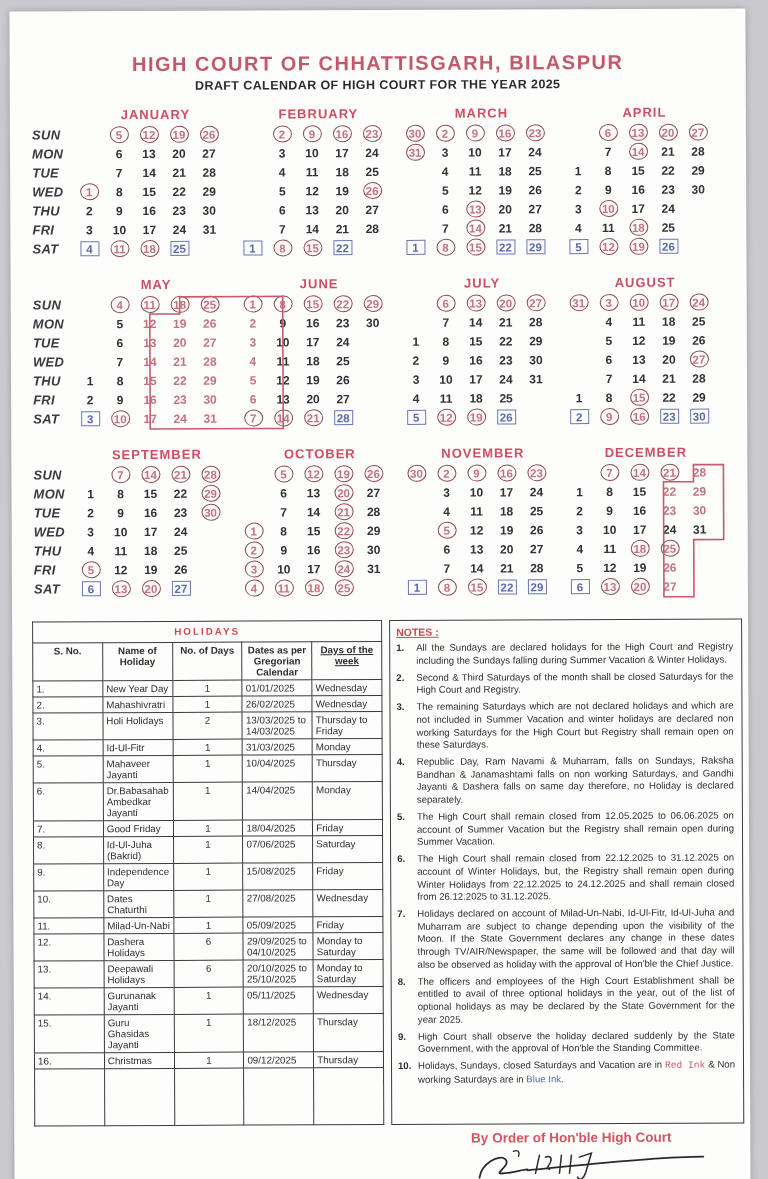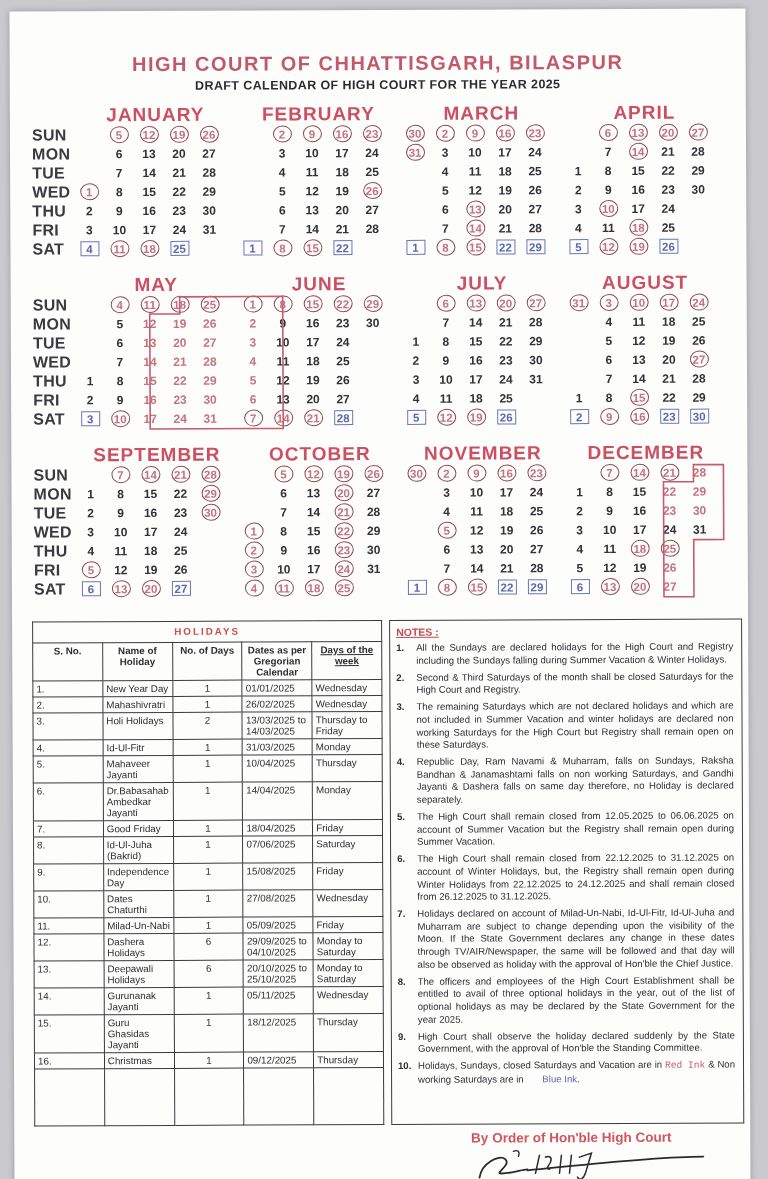--- a/index.html
+++ b/index.html
@@ -21,23 +21,23 @@
   .hdr-title{
     color:#c2596b;font-size:20px;font-weight:700;letter-spacing:1.5px;
   }
   .hdr-sub{
     color:#2c2c30;font-size:12.5px;font-weight:700;letter-spacing:.4px;margin-top:3px;
   }
   
   .cal{margin-top:14px;}
   .mrow{position:relative;display:flex;padding-left:22px;margin-bottom:17px;height:153px;}
   .wdcol{width:42px;padding-top:18px;}
-  .wd{height:19px;line-height:19px;font-size:16px;font-weight:700;color:#3a3a40;letter-spacing:.3px;}
+  .wd{height:19px;line-height:19px;font-size:13px;font-weight:700;color:#3a3a40;letter-spacing:.3px;font-style:italic;}
   .month{width:163px;}
-  .mtitle{height:18px;line-height:16px;text-align:center;font-size:19px;font-weight:800;
+  .mtitle{height:18px;line-height:16px;text-align:center;font-size:13px;font-weight:800;
           color:#cc4f63;letter-spacing:1px;}
   .grow{display:flex;height:19px;}
   .cell{width:30px;height:19px;display:flex;align-items:center;justify-content:center;
         font-size:12px;font-weight:700;color:#313137;}
   .cell .circ{
     display:inline-flex;align-items:center;justify-content:center;
     min-width:19px;height:17px;border:1.6px solid #8d4a52;border-radius:50%;
     color:#c4737f;padding:0 1px;box-sizing:border-box;font-size:11.5px;
   }
   .cell .box{
@@ -59,21 +59,21 @@
   td.num{text-align:left;padding-left:6px;width:28px;}
   td.days{text-align:center;width:38px;}
   .filler td{height:52px;}
   
   .notes{flex:1;margin-left:5px;border:1.6px solid #3b3b40;padding:5px 8px 4px 6px;}
   .notes-title{color:#c84b55;font-weight:800;font-size:10.5px;text-decoration:underline;margin-bottom:4px;}
   .note{display:flex;margin-bottom:4.5px;}
   .note .n{width:20px;flex:none;font-size:9.6px;font-weight:600;}
   .note .t{flex:1;font-size:9.6px;line-height:12.6px;text-align:justify;color:#2e2e34;}
   .ink-red{color:#c4606c;font-family:Liberation Mono, monospace;}
-  .ink-blue{color:#5a69ac;margin-left:16px;}
+  .ink-blue{color:#5a69ac;}
   
   .footer{text-align:center;width:330px;margin-left:392px;margin-top:6px;}
   .byorder{color:#d05560;font-size:13.5px;font-weight:700;}
   .sig{margin-top:-2px;}
 </style>
 </head>
 <body>
 
 <div class="page">
 

